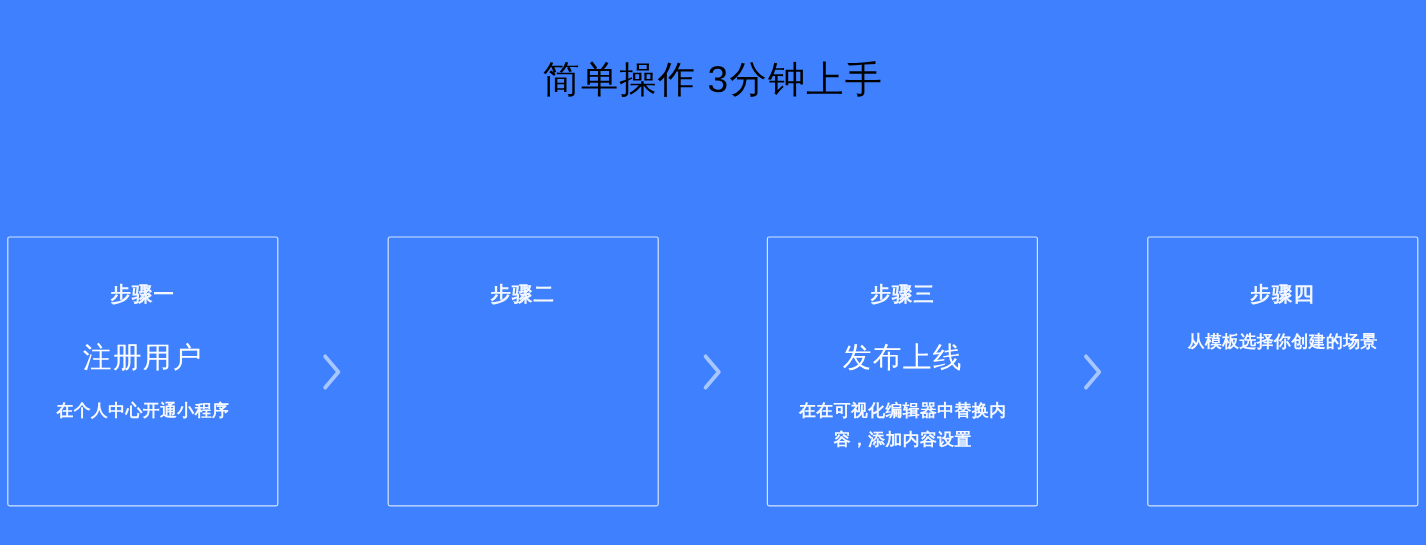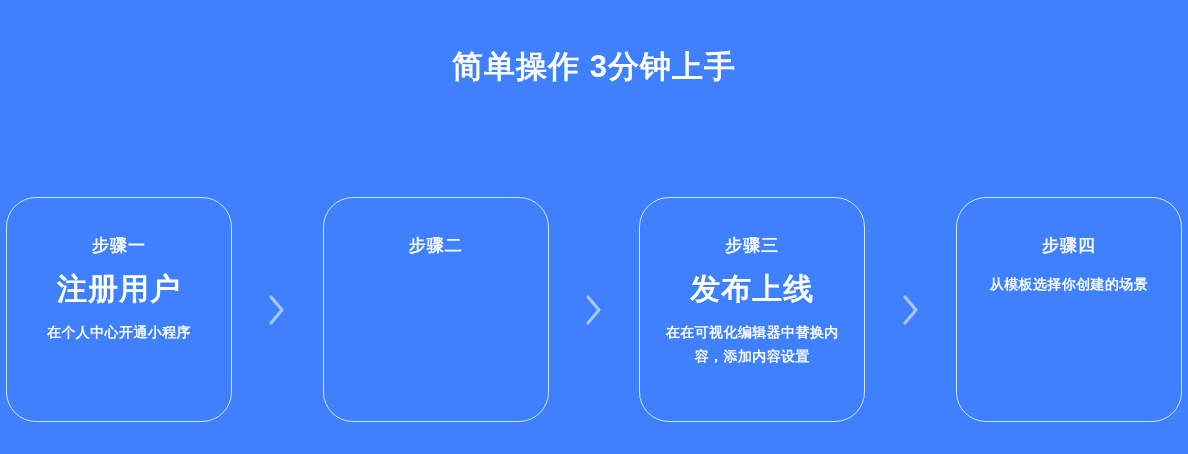--- a/index.html
+++ b/index.html
@@ -25,24 +25,24 @@
   }
 
   
   .section-title {
     position: absolute;
     top: 46px;
     left: 0;
     width: 1188px;
     text-align: center;
     font-size: 31px;
-    font-weight: bold;
+    font-weight: normal;
     line-height: 42px;
     letter-spacing: 1px;
-    color: #ffffff;
+    color: #000000;
     white-space: nowrap;
   }
 
   
   .steps-row {
     position: absolute;
     top: 197px;
     left: 6px;
     width: 1176px;
     height: 225px;
@@ -50,41 +50,41 @@
     flex-direction: row;
     align-items: stretch;
     justify-content: space-between;
   }
 
   .step-card {
     width: 226px;
     height: 225px;
     flex: 0 0 226px;
     border: 1.5px solid rgba(255, 255, 255, 0.78);
-    border-radius: 30px;
+    border-radius: 2px;
     display: flex;
     flex-direction: column;
     align-items: center;
     justify-content: flex-start;
     padding-top: 36px;
     text-align: center;
   }
 
   .step-index {
     font-size: 17px;
     font-weight: bold;
     line-height: 24px;
     color: rgba(255, 255, 255, 0.93);
     letter-spacing: 1px;
   }
 
   .step-title {
-    margin-top: 14px;
-    font-size: 30px;
-    font-weight: bold;
+    margin-top: 24px;
+    font-size: 24px;
+    font-weight: normal;
     line-height: 34px;
     color: #ffffff;
     letter-spacing: 1px;
   }
 
   .step-desc {
     margin-top: 14px;
     width: 200px;
     font-size: 14px;
     font-weight: bold;

